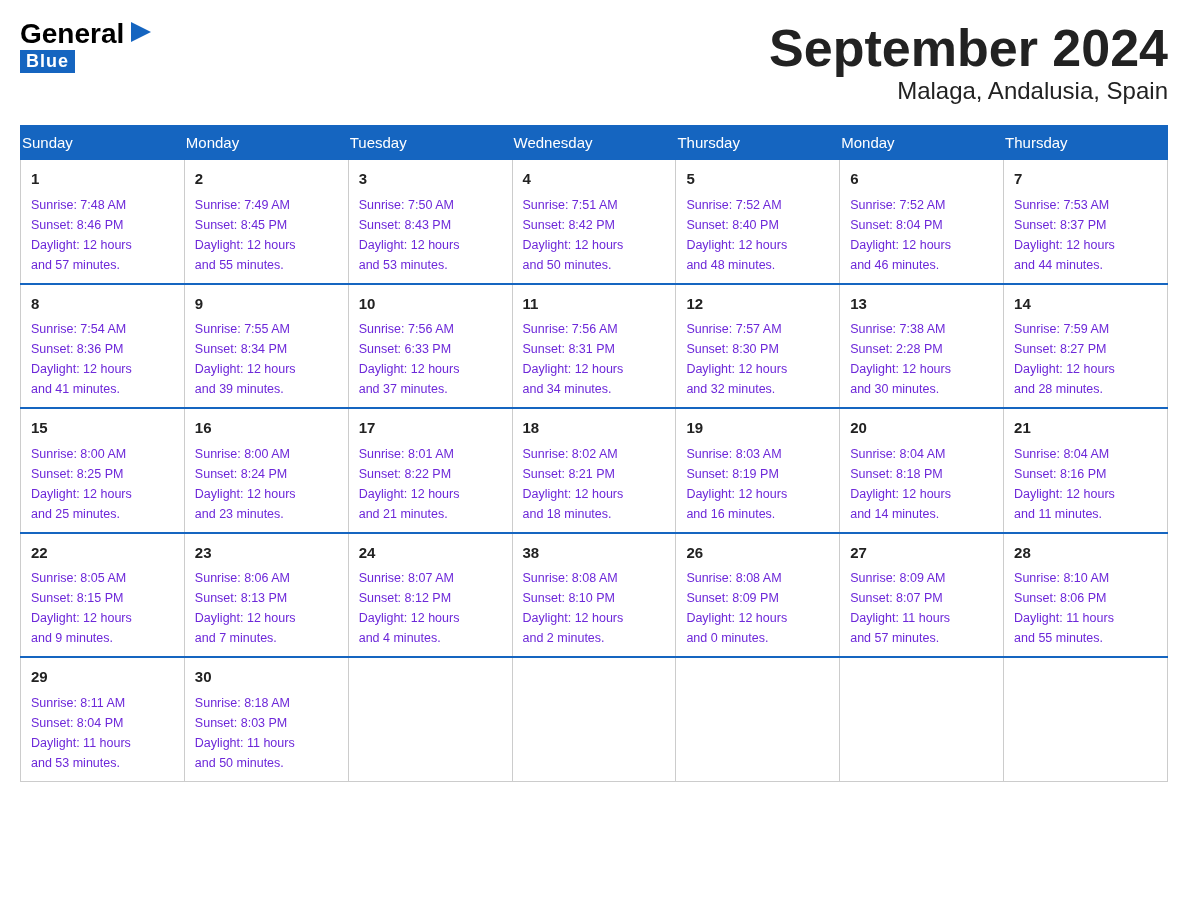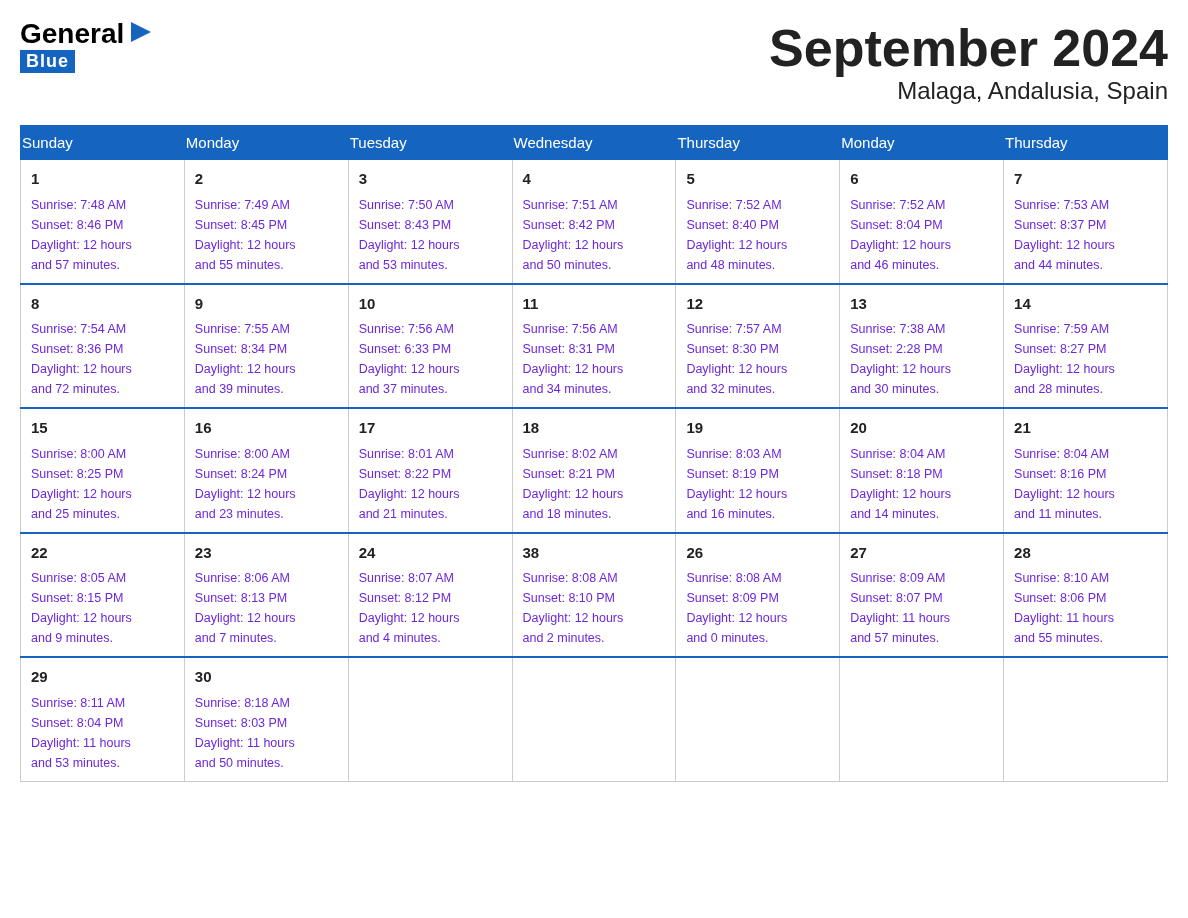--- a/index.html
+++ b/index.html
@@ -151,21 +151,21 @@
           <div class="day-info"><span>Sunrise: 7:52 AM</span><br><span>Sunset: 8:04 PM</span><br><span>Daylight: 12 hours</span><br><span>and 46 minutes.</span></div>
         </td>
         <td>
           <span class="day-num">7</span>
           <div class="day-info"><span>Sunrise: 7:53 AM</span><br><span>Sunset: 8:37 PM</span><br><span>Daylight: 12 hours</span><br><span>and 44 minutes.</span></div>
         </td>
       </tr>
       <tr>
         <td>
           <span class="day-num">8</span>
-          <div class="day-info"><span>Sunrise: 7:54 AM</span><br><span>Sunset: 8:36 PM</span><br><span>Daylight: 12 hours</span><br><span>and 72 minutes.</span></div>
+          <div class="day-info"><span>Sunrise: 7:54 AM</span><br><span>Sunset: 8:36 PM</span><br><span>Daylight: 12 hours</span><br><span>and 41 minutes.</span></div>
         </td>
         <td>
           <span class="day-num">9</span>
           <div class="day-info"><span>Sunrise: 7:55 AM</span><br><span>Sunset: 8:34 PM</span><br><span>Daylight: 12 hours</span><br><span>and 39 minutes.</span></div>
         </td>
         <td>
           <span class="day-num">10</span>
           <div class="day-info"><span>Sunrise: 7:56 AM</span><br><span>Sunset: 6:33 PM</span><br><span>Daylight: 12 hours</span><br><span>and 37 minutes.</span></div>
         </td>
         <td>

